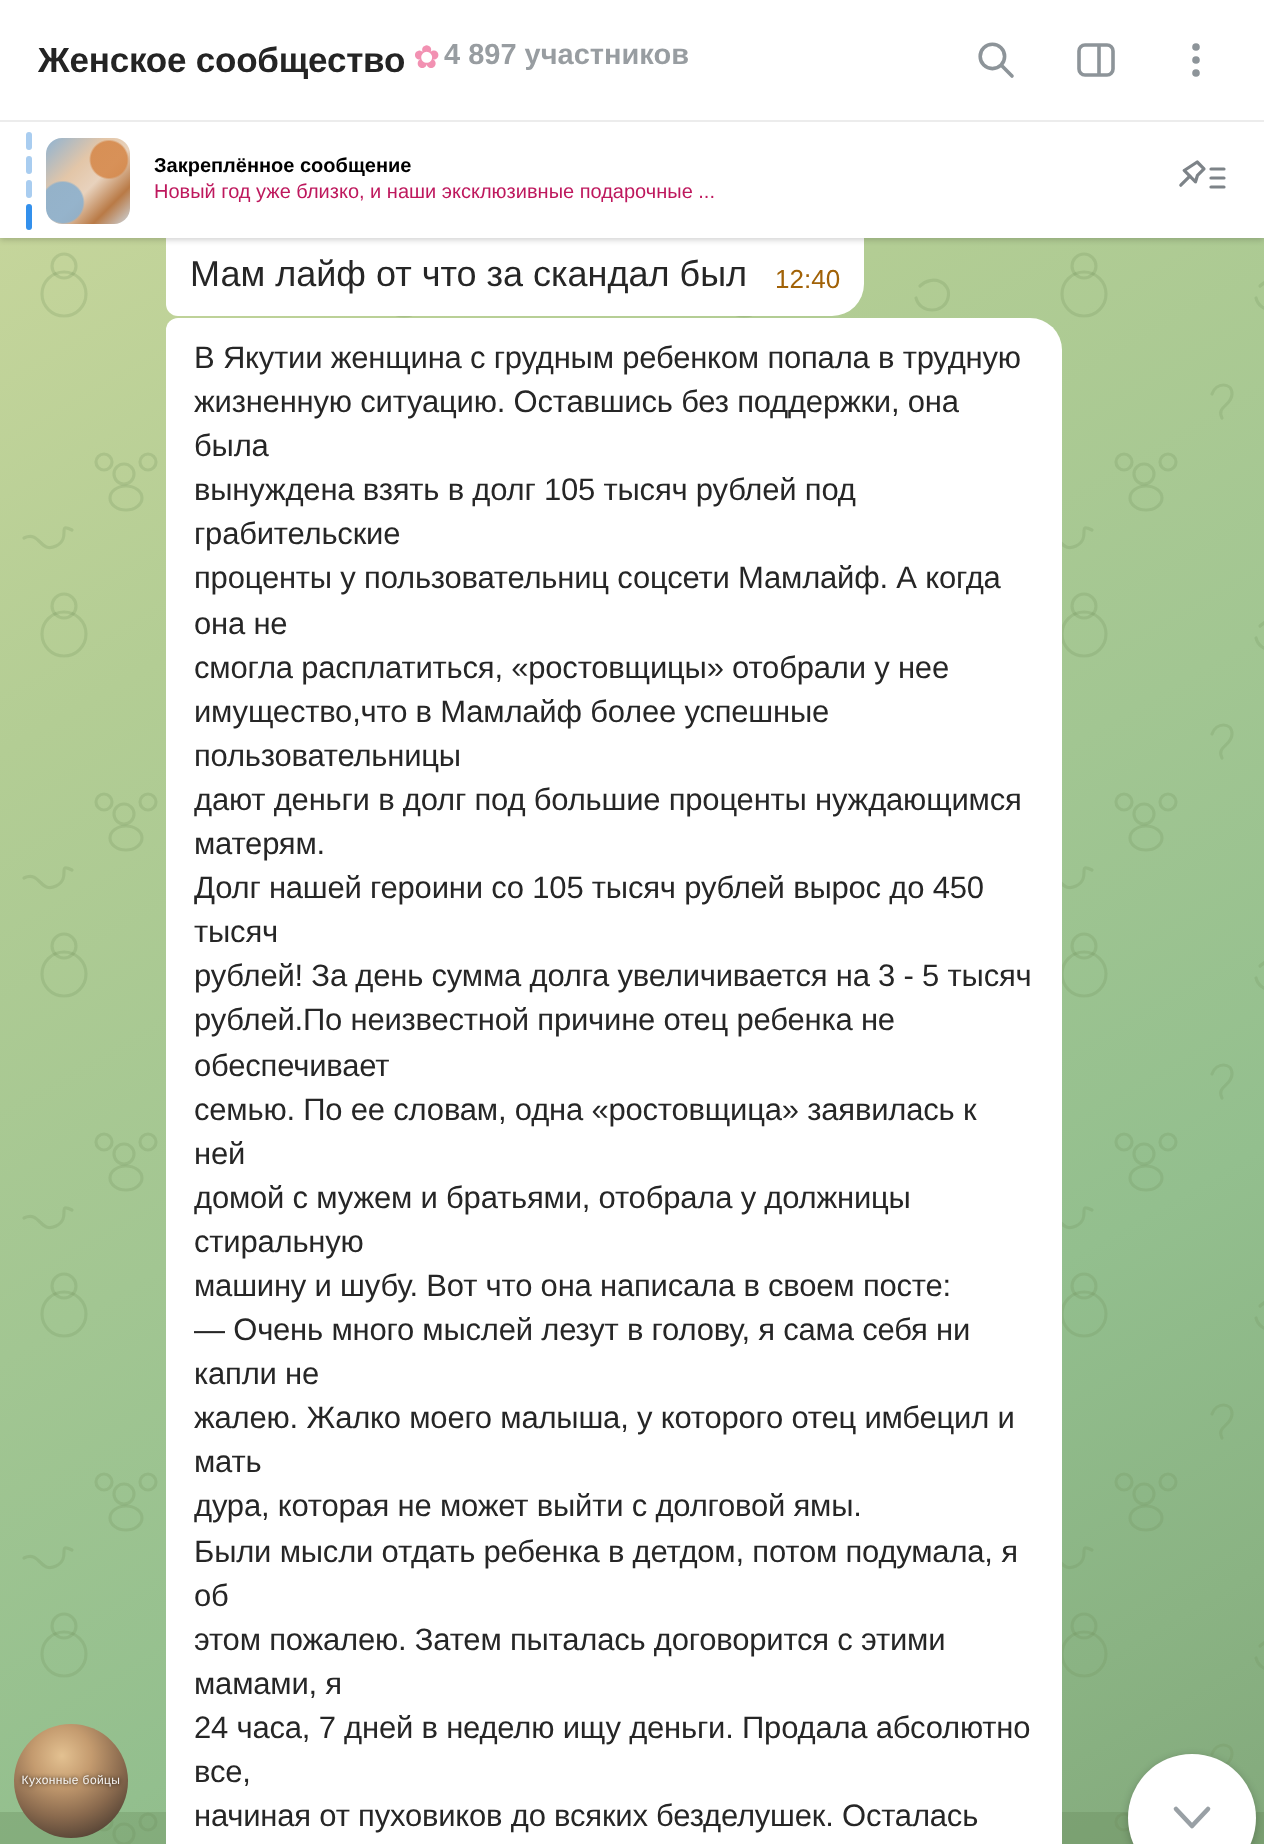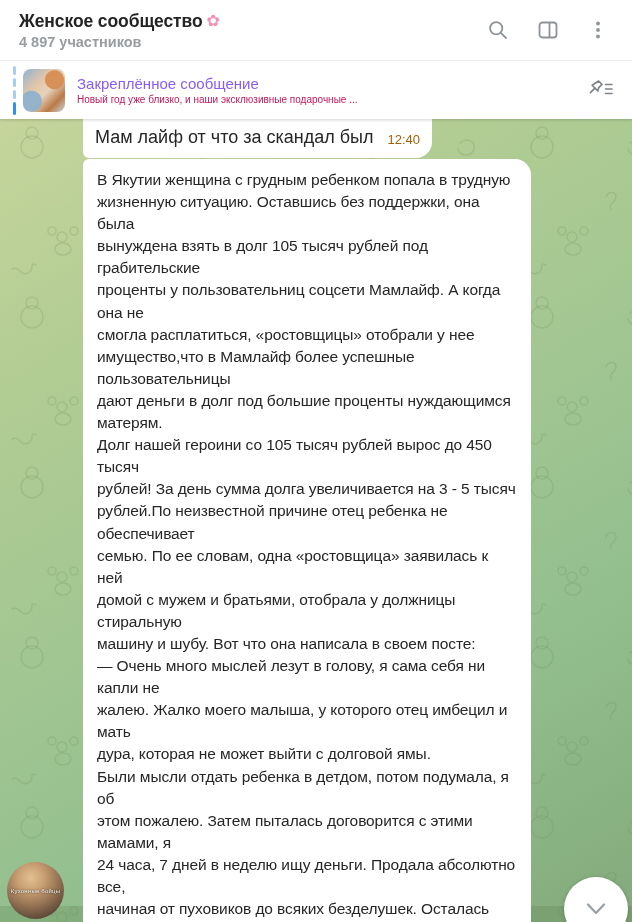--- a/index.html
+++ b/index.html
@@ -1,41 +1,41 @@
 <!DOCTYPE html>
 <html><head>
 <meta charset="utf-8">
 <style>
   html,body{margin:0;padding:0;}
   body{width:632px;height:922px;overflow:hidden;font-family:"Liberation Sans","DejaVu Sans",sans-serif;background:#fff;}
   .screen{position:relative;width:632px;height:922px;overflow:hidden;}
 
   
   .chat-header{position:relative;height:60px;background:#fff;display:flex;align-items:center;justify-content:space-between;border-bottom:1px solid #ececec;z-index:5;}
-  .header-info{padding-left:19px;display:flex;flex-direction:column;gap:2px;min-width:0;}
+  .header-info{padding-left:19px;display:flex;flex-direction:row;gap:2px;min-width:0;}
   .title-row{display:flex;align-items:center;gap:4px;}
   .chat-title{font-size:17.5px;font-weight:700;color:#242424;letter-spacing:-0.1px;}
   .flower{font-size:16px;color:#f291b2;line-height:1;}
   .subtitle{font-size:14.5px;color:#9b9fa3;color:#989da1;font-weight:bold;}
   .header-actions{display:flex;align-items:center;gap:14px;padding-right:16px;}
   .icon-btn{width:36px;height:36px;border:none;background:transparent;display:flex;align-items:center;justify-content:center;cursor:pointer;padding:0;}
 
   
   .pinned-bar{position:relative;height:58px;background:#fff;display:flex;align-items:center;cursor:pointer;z-index:4;box-shadow:0 1px 3px rgba(0,0,0,0.18);}
   .pin-segments{display:flex;flex-direction:column;gap:3px;margin-left:13px;width:3px;}
   .pin-segments span{display:block;width:3px;border-radius:2px;background:#a9cdf0;}
   .pin-segments span.s1,.pin-segments span.s2,.pin-segments span.s3{height:9px;}
   .pin-segments span.active{height:13px;background:#3390ec;}
   .pin-thumb{flex:0 0 auto;width:42px;height:43px;margin-left:7px;border-radius:8px;
     background:
       radial-gradient(circle at 75% 25%, rgba(214,138,77,0.9) 0 9px, transparent 10px),
       radial-gradient(circle at 20% 75%, rgba(140,176,205,0.9) 0 10px, transparent 11px),
       linear-gradient(135deg,#8fb3d2 0%,#e3c6a8 35%,#e8d2bd 55%,#b97a46 78%,#cdd6de 100%);}
   .pin-texts{margin-left:12px;min-width:0;flex:1 1 auto;display:flex;flex-direction:column;gap:2px;}
-  .pin-title{font-size:15px;font-weight:400;color:#8b5cf6;}
+  .pin-title{font-size:10px;font-weight:700;color:#000000;}
   .pin-preview{font-size:10px;color:#be185d;white-space:nowrap;overflow:hidden;}
   .pin-list-btn{width:40px;height:40px;margin-right:12px;border:none;background:transparent;display:flex;align-items:center;justify-content:center;cursor:pointer;flex:0 0 auto;padding:0;}
 
   
   .chat-area{position:relative;height:804px;overflow:hidden;
     background:linear-gradient(150deg,#c5d59b 0%,#b3cd94 22%,#a2c692 48%,#93bf8e 70%,#8ab383 88%,#83a97c 100%);}
   .bg-pattern{position:absolute;inset:0;width:100%;height:100%;z-index:0;}
   .bottom-strip{position:absolute;left:0;right:0;bottom:0;height:17px;background:rgba(96,128,84,0.28);z-index:1;}
 
   .bubble{position:absolute;background:#fff;color:#262626;z-index:2;}

